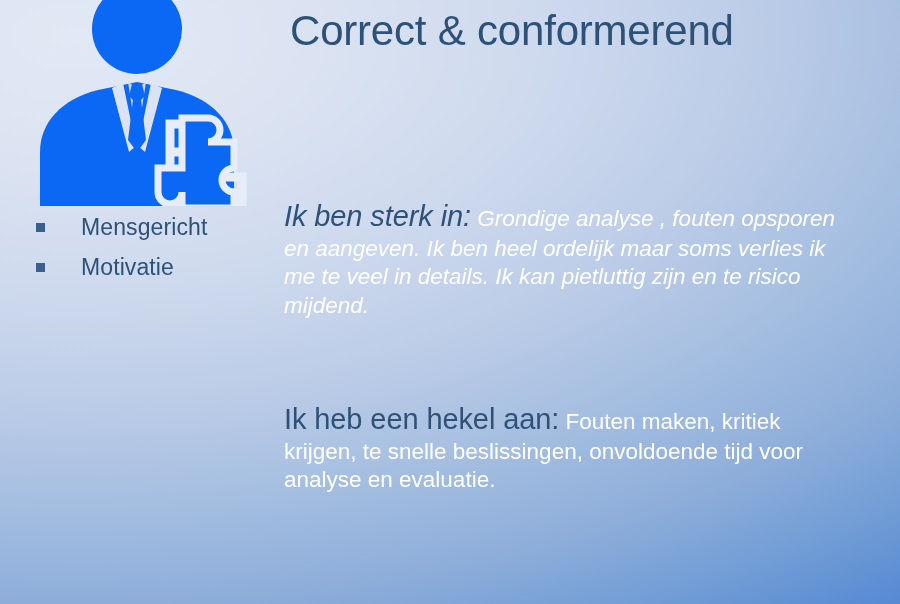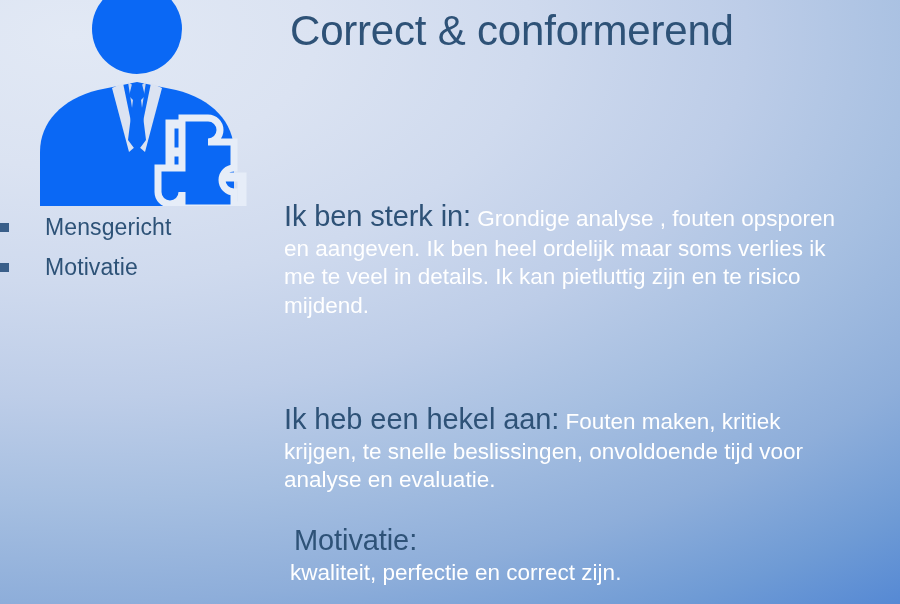--- a/index.html
+++ b/index.html
@@ -59,20 +59,21 @@
     top: 216px;
     width: 292px;
     margin: 0;
     padding: 0;
     list-style: none;
   }
   .bullet-item {
     display: flex;
     align-items: baseline;
     height: 40px;
+    padding-left: 36px;
   }
   .bullet-marker {
     display: inline-block;
     width: 9px;
     height: 9px;
     background: #3a5f8a;
     flex: 0 0 auto;
     position: relative;
     top: -3px;
   }
@@ -115,21 +116,21 @@
   .block .lead {
     color: #2e5277;
     font-size: 29px;
     letter-spacing: -0.1px;
   }
   .block .body-text {
     color: #ffffff;
   }
 
   #block-hou   { top: 80px; }
-  #block-sterk { top: 198px; }
+  #block-sterk { top: 198px; font-style: italic; }
   #block-hekel { top: 364px; margin-top: 37px; }
 
   .motivatie {
     position: absolute;
     left: 4px;
     top: 522px;
     width: 560px;
   }
   .motivatie .lead {
     display: block;
@@ -227,19 +228,15 @@
 
 
     <div class="block" id="block-sterk">
       <span class="lead">Ik ben sterk in:</span><span class="body-text"> Grondige analyse , fouten opsporen en aangeven. Ik ben heel ordelijk maar soms verlies ik me te veel in details. Ik kan pietluttig zijn en te risico mijdend.</span>
     </div>
 
     <div class="block" id="block-hekel">
       <span class="lead">Ik heb een hekel aan:</span><span class="body-text"> Fouten maken, kritiek krijgen, te snelle beslissingen, onvoldoende tijd voor analyse en evaluatie.</span>
     </div>
 
-    <div class="motivatie">
-      <span class="lead">Motivatie:</span>
-      <span class="body-text">kwaliteit, perfectie en correct zijn.</span>
-    </div>
 
   </div>
 </div>
 
 </body></html>

